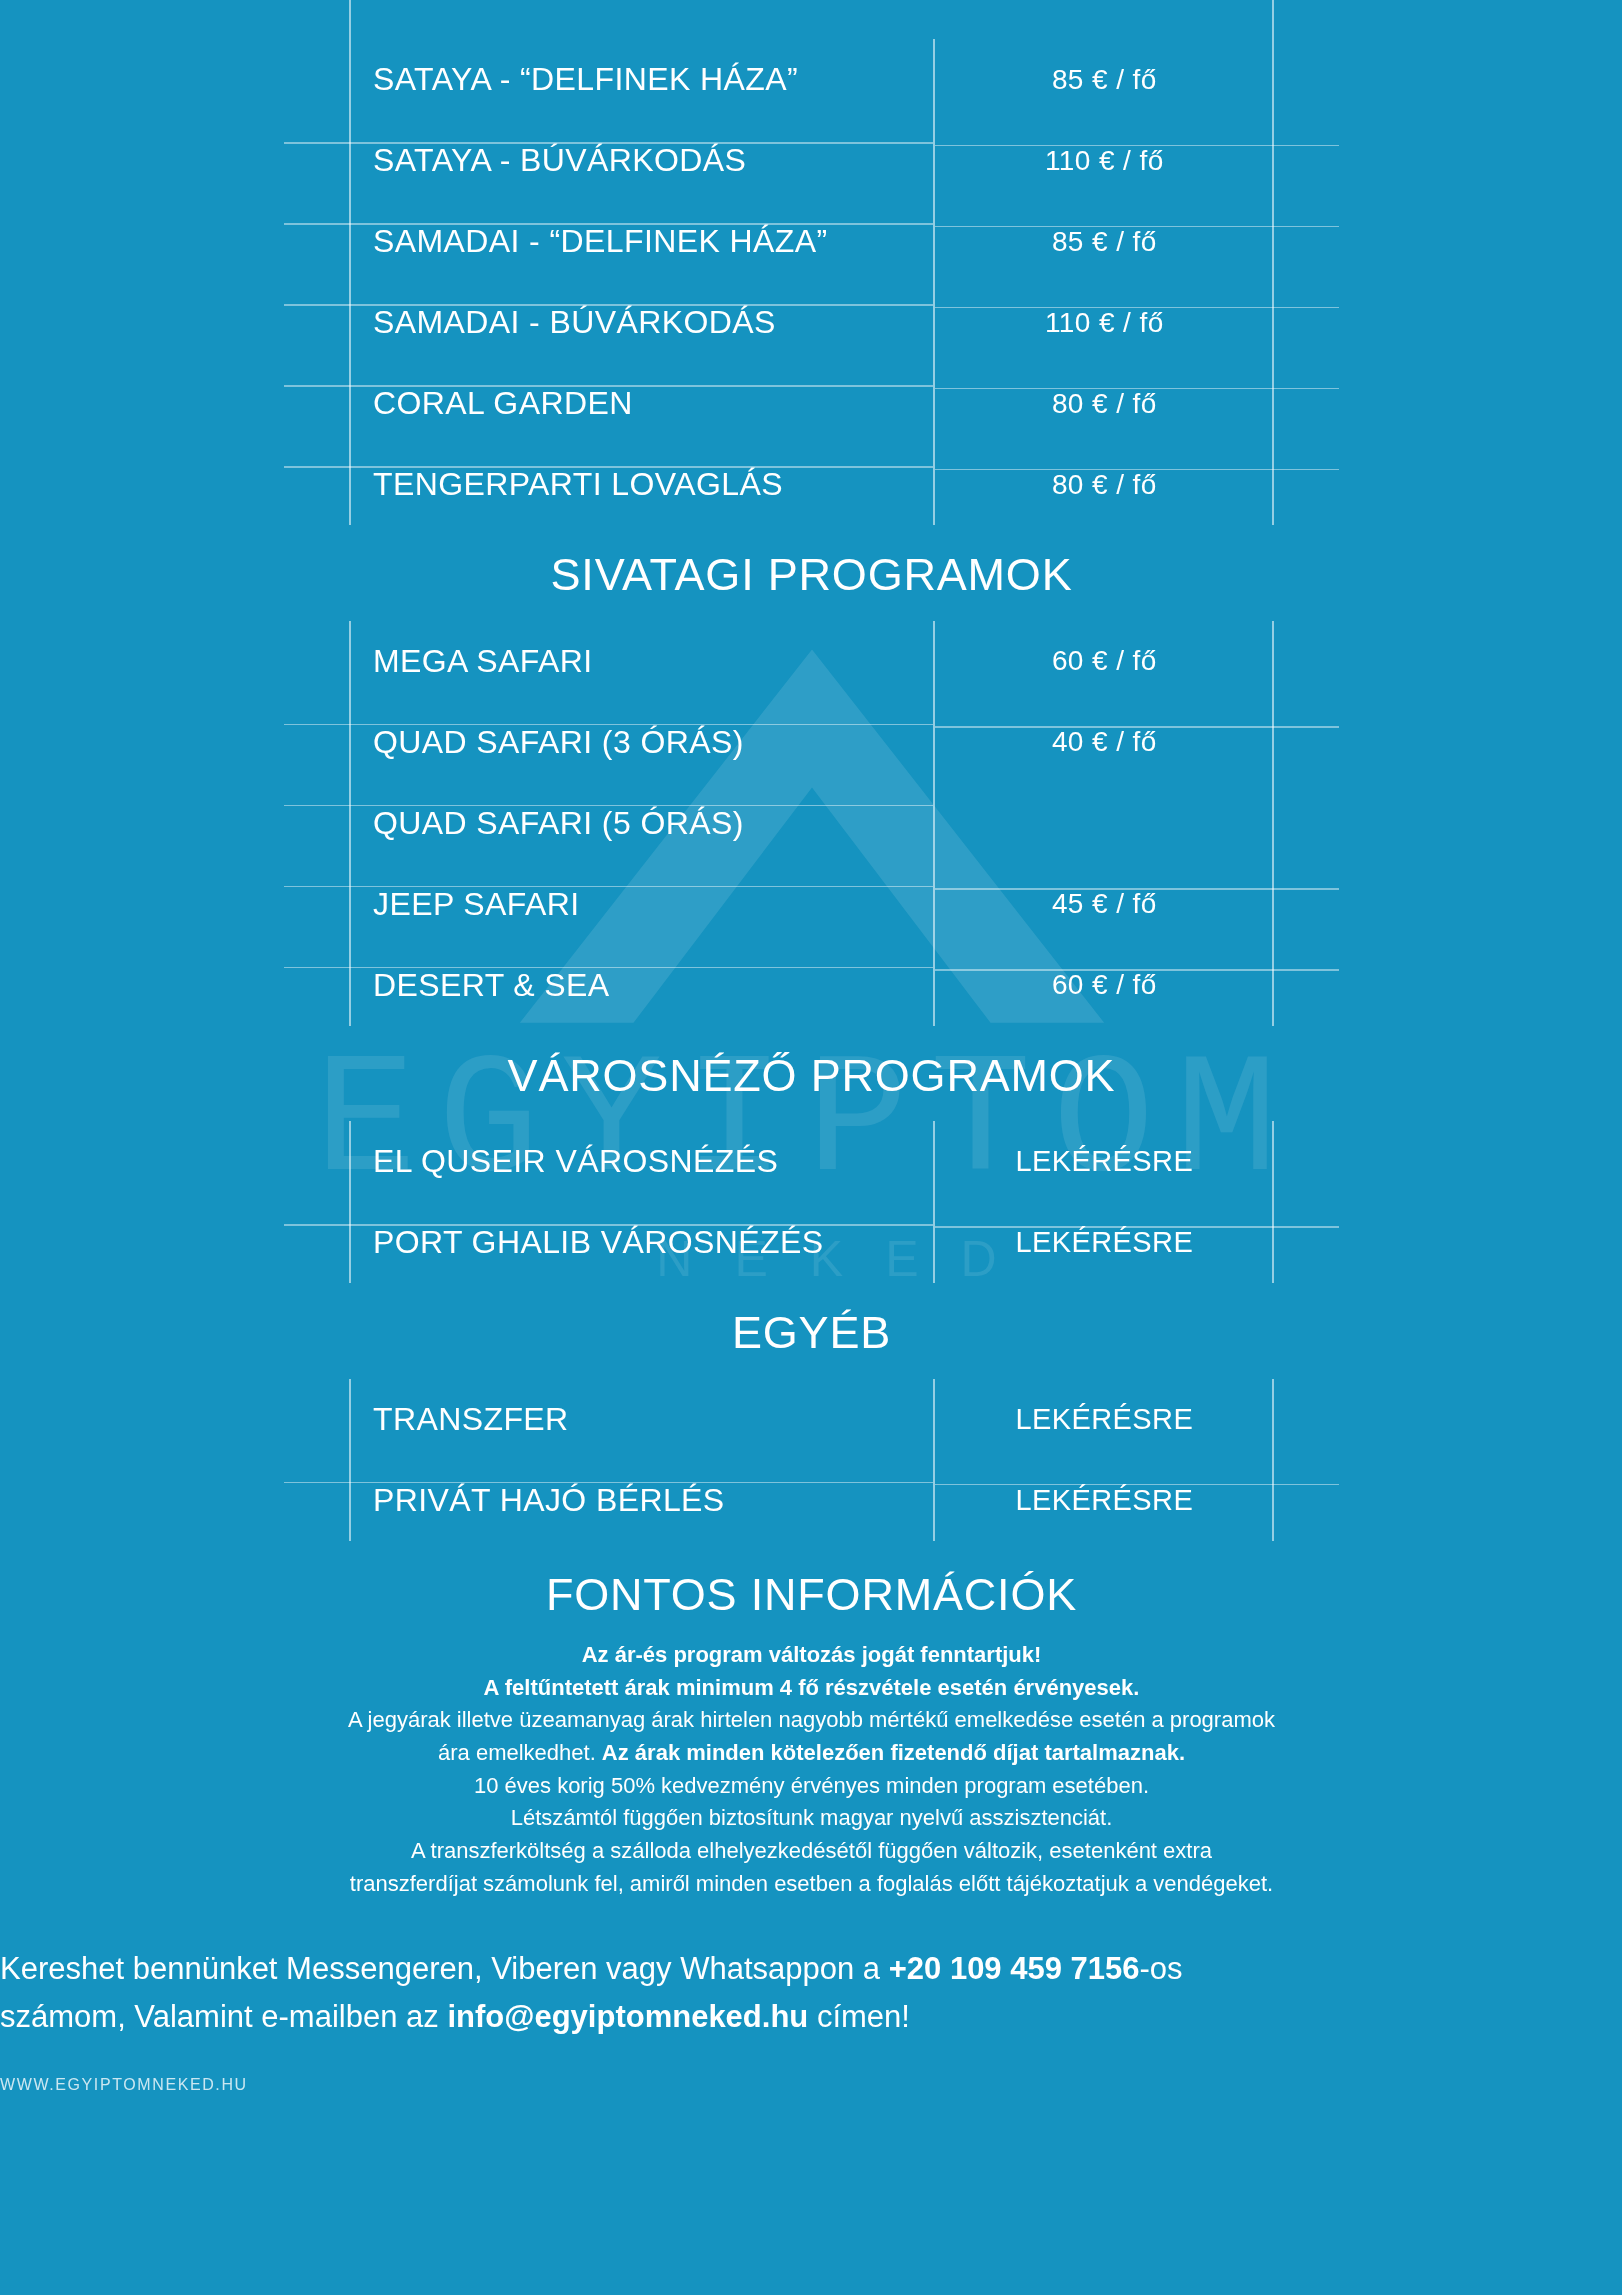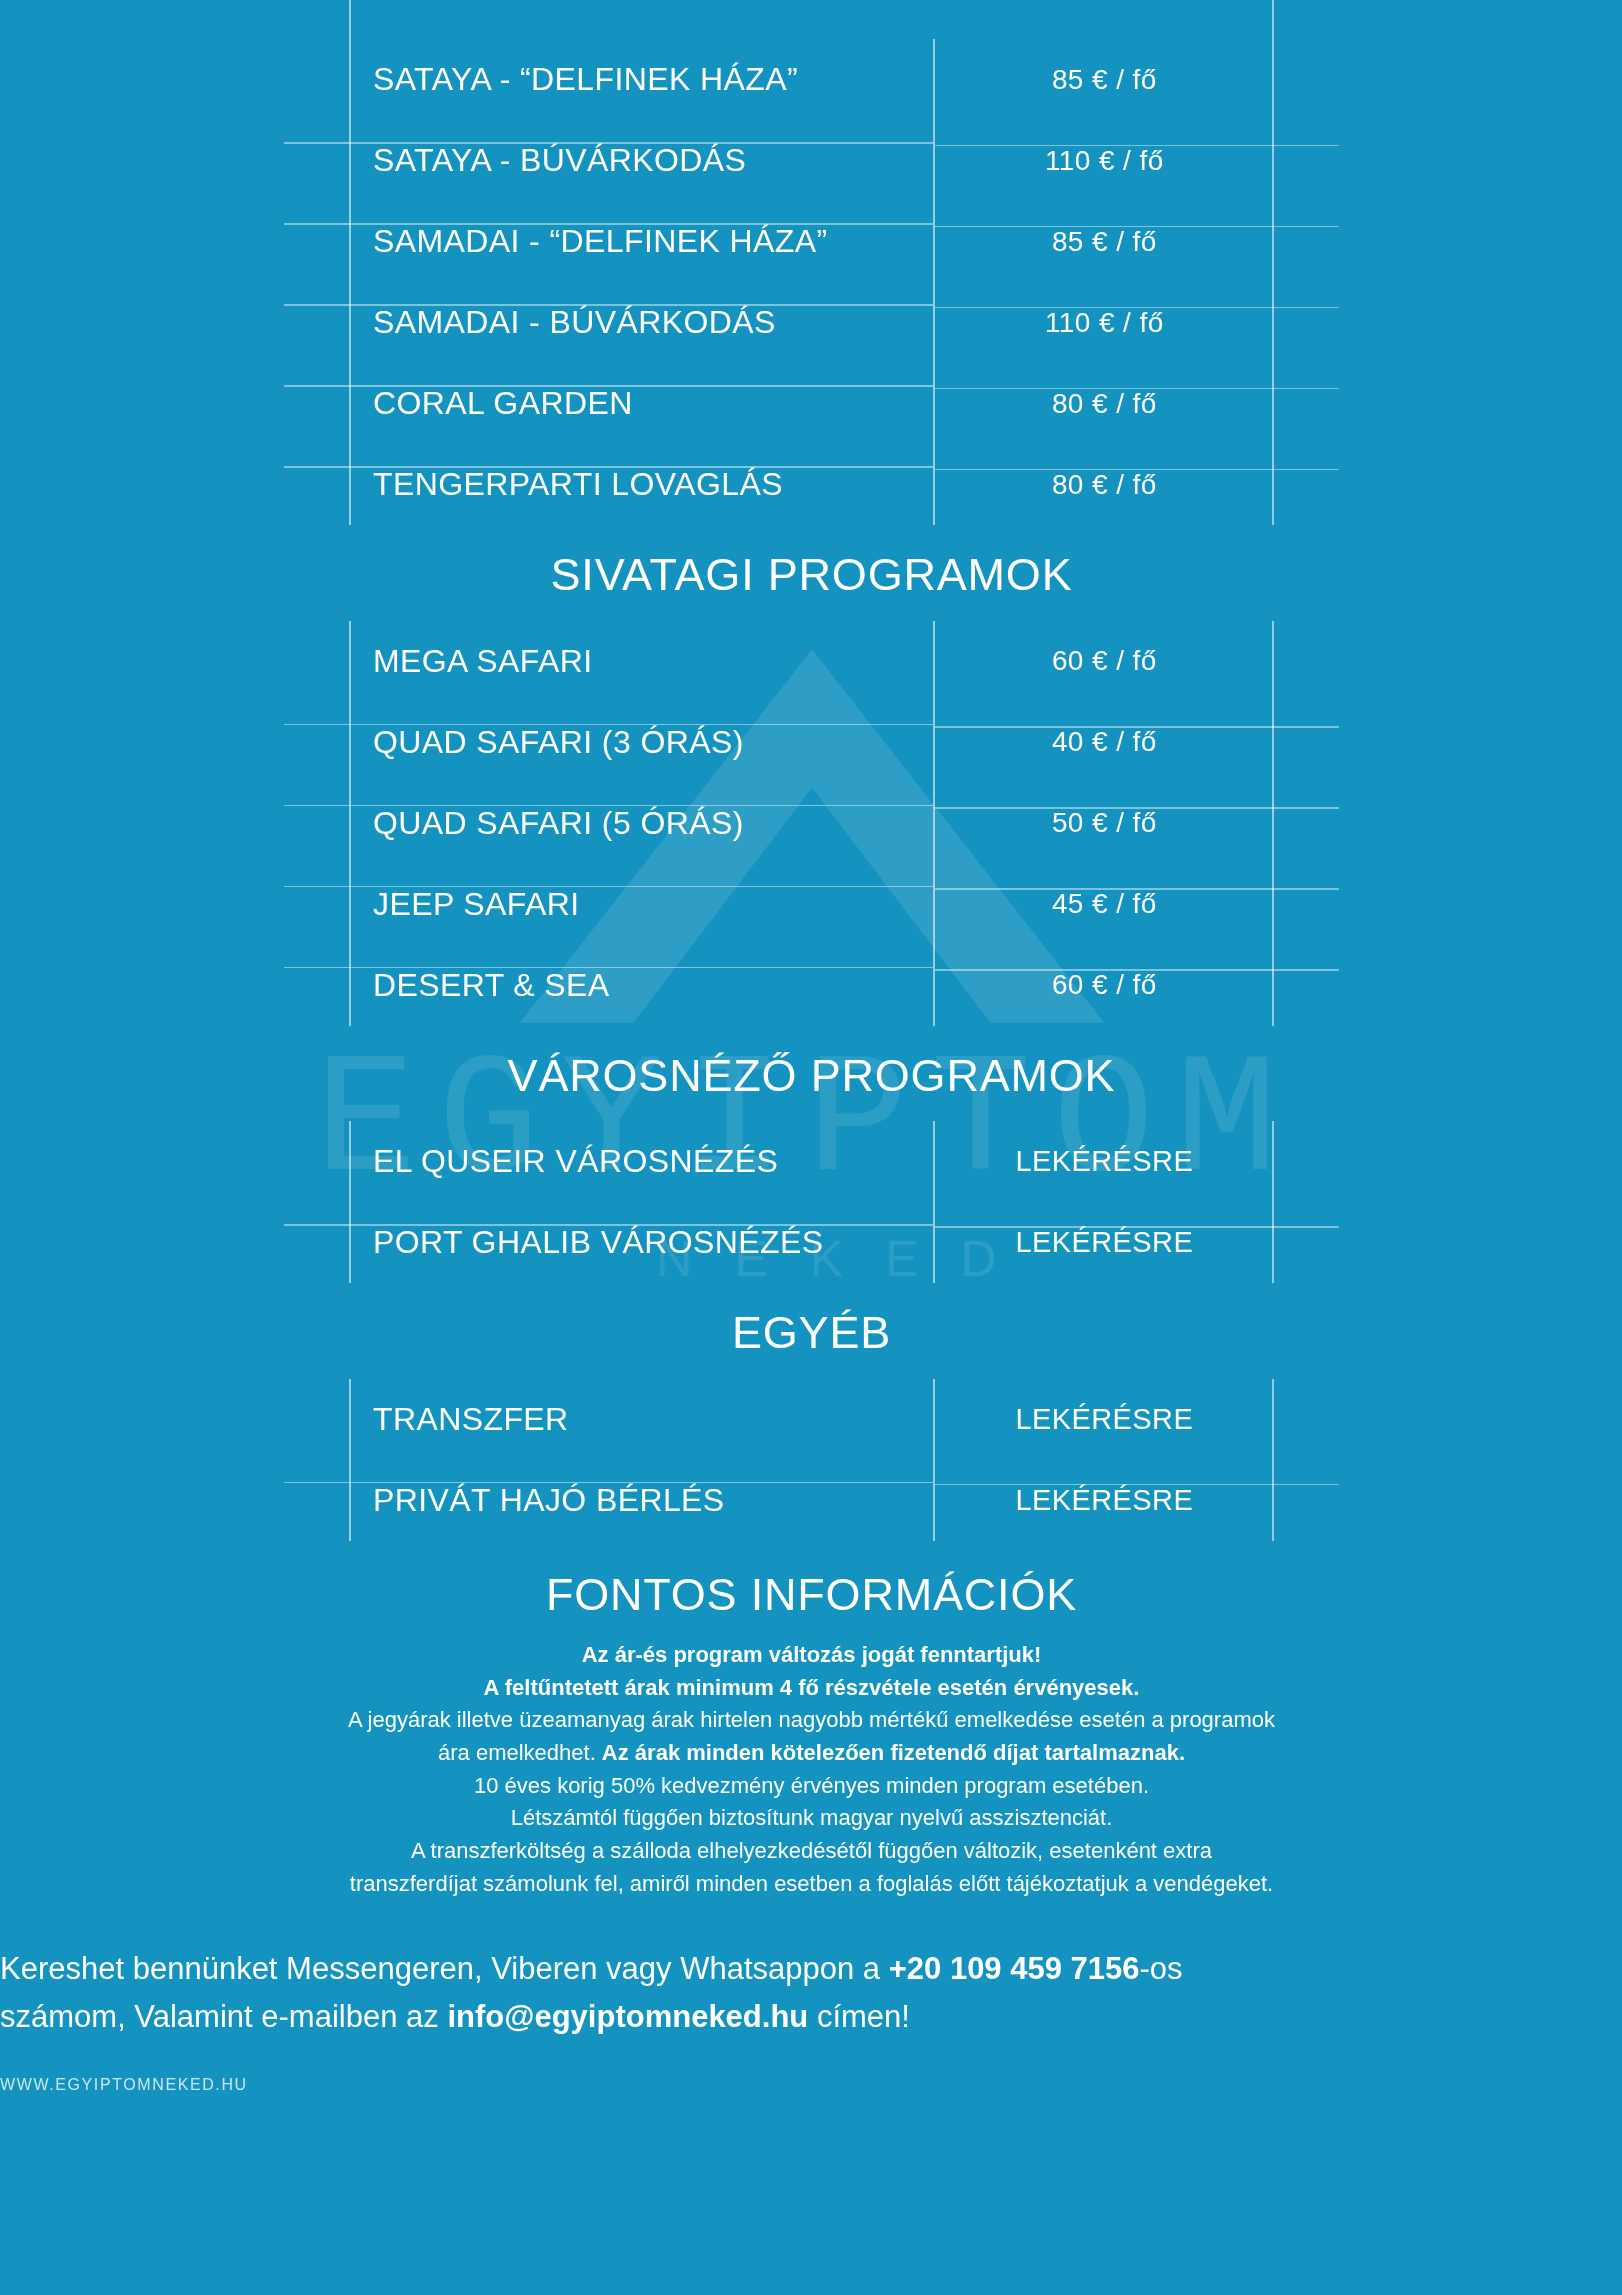--- a/index.html
+++ b/index.html
@@ -231,21 +231,20 @@
       <div class="cell-price">60 € / fő</div>
     </div>
     <div class="row">
       <div class="cell-name">QUAD SAFARI (3 ÓRÁS)</div>
       <div class="cell-divider"></div>
       <div class="cell-price">40 € / fő</div>
     </div>
     <div class="row">
       <div class="cell-name">QUAD SAFARI (5 ÓRÁS)</div>
       <div class="cell-divider"></div>
-      <div class="cell-price">50 € / fő</div>
     </div>
     <div class="row">
       <div class="cell-name">JEEP SAFARI</div>
       <div class="cell-divider"></div>
       <div class="cell-price">45 € / fő</div>
     </div>
     <div class="row">
       <div class="cell-name">DESERT &amp; SEA</div>
       <div class="cell-divider"></div>
       <div class="cell-price">60 € / fő</div>

